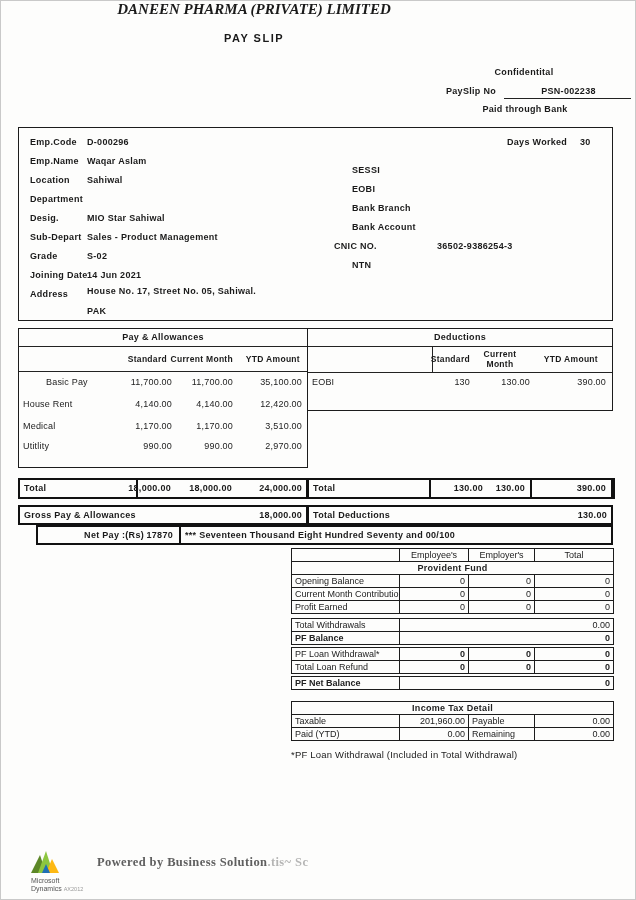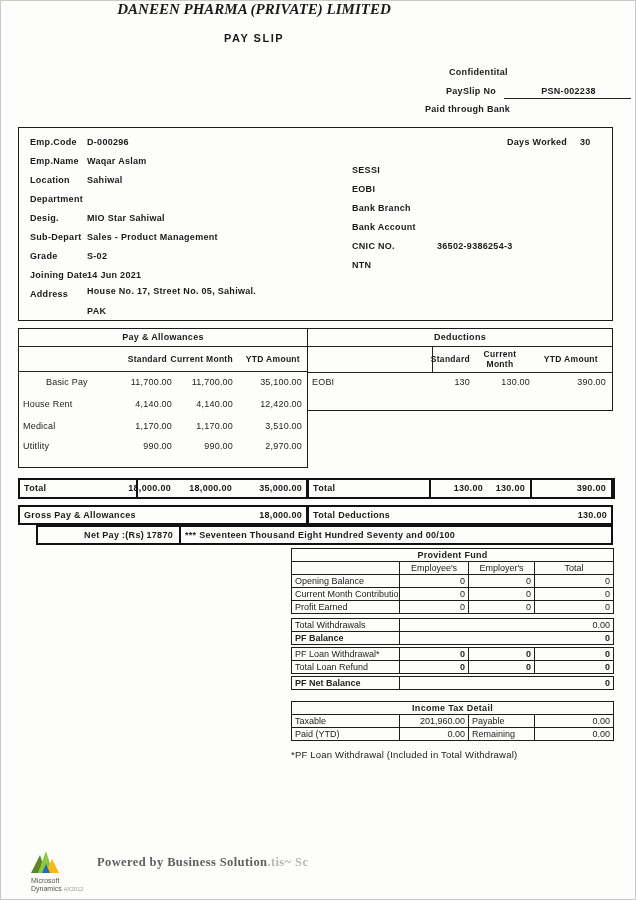--- a/index.html
+++ b/index.html
@@ -6,21 +6,21 @@
   body { background:#e8e8e8; font-family:"Liberation Sans", sans-serif; }
   .page {
     position:relative; width:636px; height:900px; margin:0 auto;
     background:#fdfdfc; border:1px solid #c9c9c9; overflow:hidden;
     color:#1a1a1a;
   }
   .abs { position:absolute; }
   .b { font-weight:bold; letter-spacing:.3px; }
   .serif-title { font-family:"Liberation Serif", serif; font-style:italic; font-weight:bold; }
   .ctr { text-align:center; }
-  .rt { text-align:left; }
+  .rt { text-align:center; }
   .box { position:absolute; border:1px solid #1c1c1c; }
   .box2 { position:absolute; border:2px solid #111; }
   .f9  { font-size:9px; }
   .f85 { font-size:8.5px; }
   .reg { font-weight:normal; letter-spacing:.2px; color:#222; }
   .hline { position:absolute; height:1px; background:#222; }
   
   table.grid { border-collapse:collapse; table-layout:fixed; width:322px; font-size:9px; color:#222; }
   table.grid td { border:1px solid #1c1c1c; padding:1px 3px; height:13px; overflow:hidden; white-space:nowrap; }
   table.grid td.title { font-weight:bold; text-align:center; letter-spacing:.3px; }
@@ -67,21 +67,21 @@
     <div class="abs b f9" style="left:11px;  top:142px;">Joining Date</div>
     <div class="abs b f9" style="left:68px;  top:142px;">14 Jun 2021</div>
     <div class="abs b f9" style="left:11px;  top:161px;">Address</div>
     <div class="abs b f9" style="left:68px;  top:158px;">House No. 17, Street No. 05, Sahiwal.</div>
     <div class="abs b f9" style="left:68px;  top:178px;">PAK</div>
 
     <div class="abs b f9" style="left:333px; top:37px;">SESSI</div>
     <div class="abs b f9" style="left:333px; top:56px;">EOBI</div>
     <div class="abs b f9" style="left:333px; top:75px;">Bank Branch</div>
     <div class="abs b f9" style="left:333px; top:94px;">Bank Account</div>
-    <div class="abs b f9" style="left:333px; top:113px;">CNIC NO.</div>
+    <div class="abs b f9" style="left:315px; top:113px;">CNIC NO.</div>
     <div class="abs b f9" style="left:418px; top:113px;">36502-9386254-3</div>
     <div class="abs b f9" style="left:333px; top:132px;">NTN</div>
 
     <div class="abs b f9" style="left:488px; top:9px;">Days Worked</div>
     <div class="abs b f9" style="left:561px; top:9px;">30</div>
   </div>
 
   <div class="box" style="left:17px; top:327px; width:290px; height:140px;">
     <div class="abs b f9 ctr" style="left:0; top:3px; width:100%;">Pay &amp; Allowances</div>
     <div class="hline" style="left:0; top:17px; width:100%;"></div>
@@ -124,21 +124,21 @@
     <div class="abs reg f9 rt" style="right:142px; top:48px;">130</div>
     <div class="abs reg f9 rt" style="right:82px;  top:48px;">130.00</div>
     <div class="abs reg f9 rt" style="right:6px;   top:48px;">390.00</div>
   </div>
 
   <div class="box2" style="left:17px; top:477px; width:290px; height:21px;">
     <div class="abs b f9" style="left:4px; top:3px;">Total</div>
     <div class="abs" style="left:116px; top:-2px; width:172px; height:21px; border:2px solid #111;"></div>
     <div class="abs b f9 rt" style="right:135px; top:3px;">18,000.00</div>
     <div class="abs b f9 rt" style="right:74px;  top:3px;">18,000.00</div>
-    <div class="abs b f9 rt" style="right:4px;   top:3px;">35,000.00</div>
+    <div class="abs b f9 rt" style="right:4px;   top:3px;">24,000.00</div>
   </div>
 
   <div class="box2" style="left:306px; top:477px; width:306px; height:21px;">
     <div class="abs b f9" style="left:4px; top:3px;">Total</div>
     <div class="abs" style="left:120px; top:-2px; width:103px; height:21px; border:2px solid #111;"></div>
     <div class="abs" style="left:221px; top:-2px; width:85px; height:21px; border:2px solid #111;"></div>
     <div class="abs b f9 rt" style="right:128px; top:3px;">130.00</div>
     <div class="abs b f9 rt" style="right:86px;  top:3px;">130.00</div>
     <div class="abs b f9 rt" style="right:5px;   top:3px;">390.00</div>
   </div>
@@ -162,28 +162,28 @@
   <div class="abs" style="left:290px; top:547px;">
     <table class="grid">
       <colgroup>
           <col style="width:108px">
           <col style="width:69px">
           <col style="width:66px">
           <col style="width:79px">
         </colgroup>
       <tbody>
           <tr>
-            <td class="title" colspan="4">Provident Fund</td>
-          </tr>
-      <tr>
         <td></td>
         <td class="hd">Employee's</td>
         <td class="hd">Employer's</td>
         <td class="hd">Total</td>
       </tr>
+      <tr>
+            <td class="title" colspan="4">Provident Fund</td>
+          </tr>
       <tr>
         <td>Opening Balance</td>
         <td class="v">0</td>
         <td class="v">0</td>
         <td class="v">0</td>
       </tr>
       <tr>
         <td>Current Month Contribution</td>
         <td class="v">0</td>
         <td class="v">0</td>

